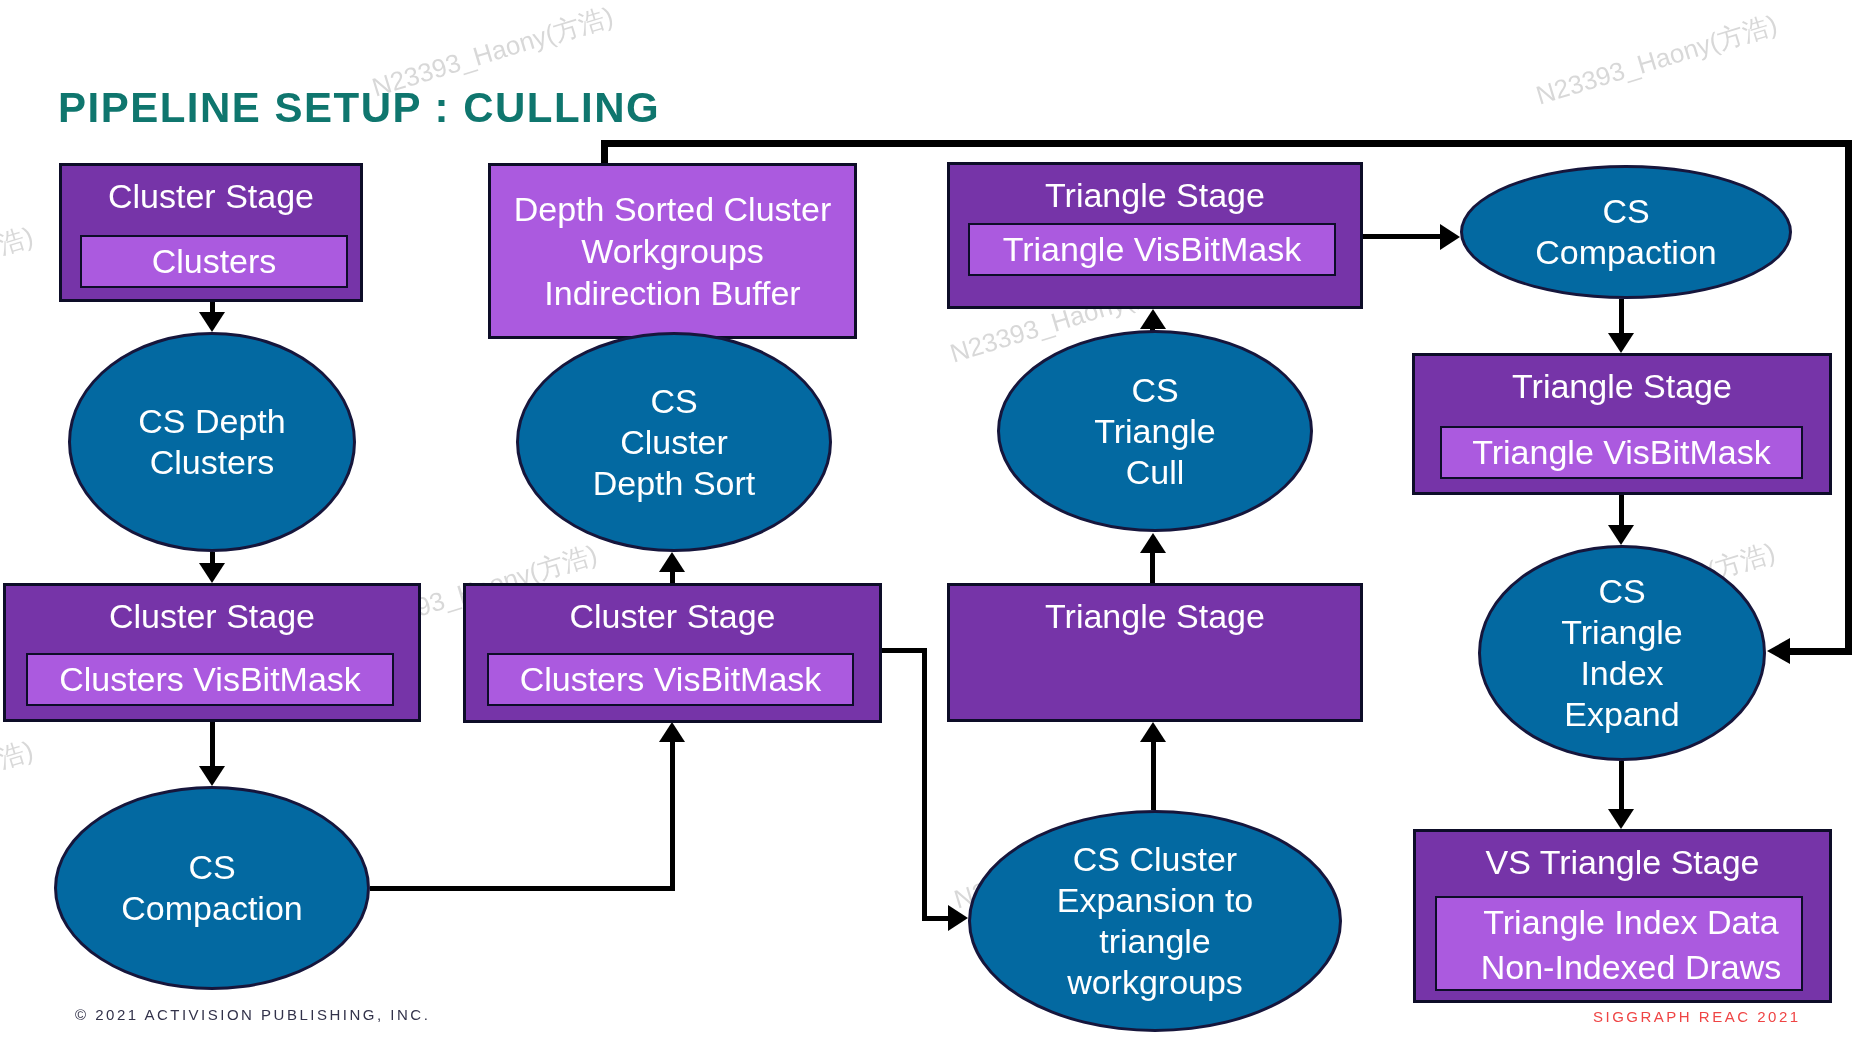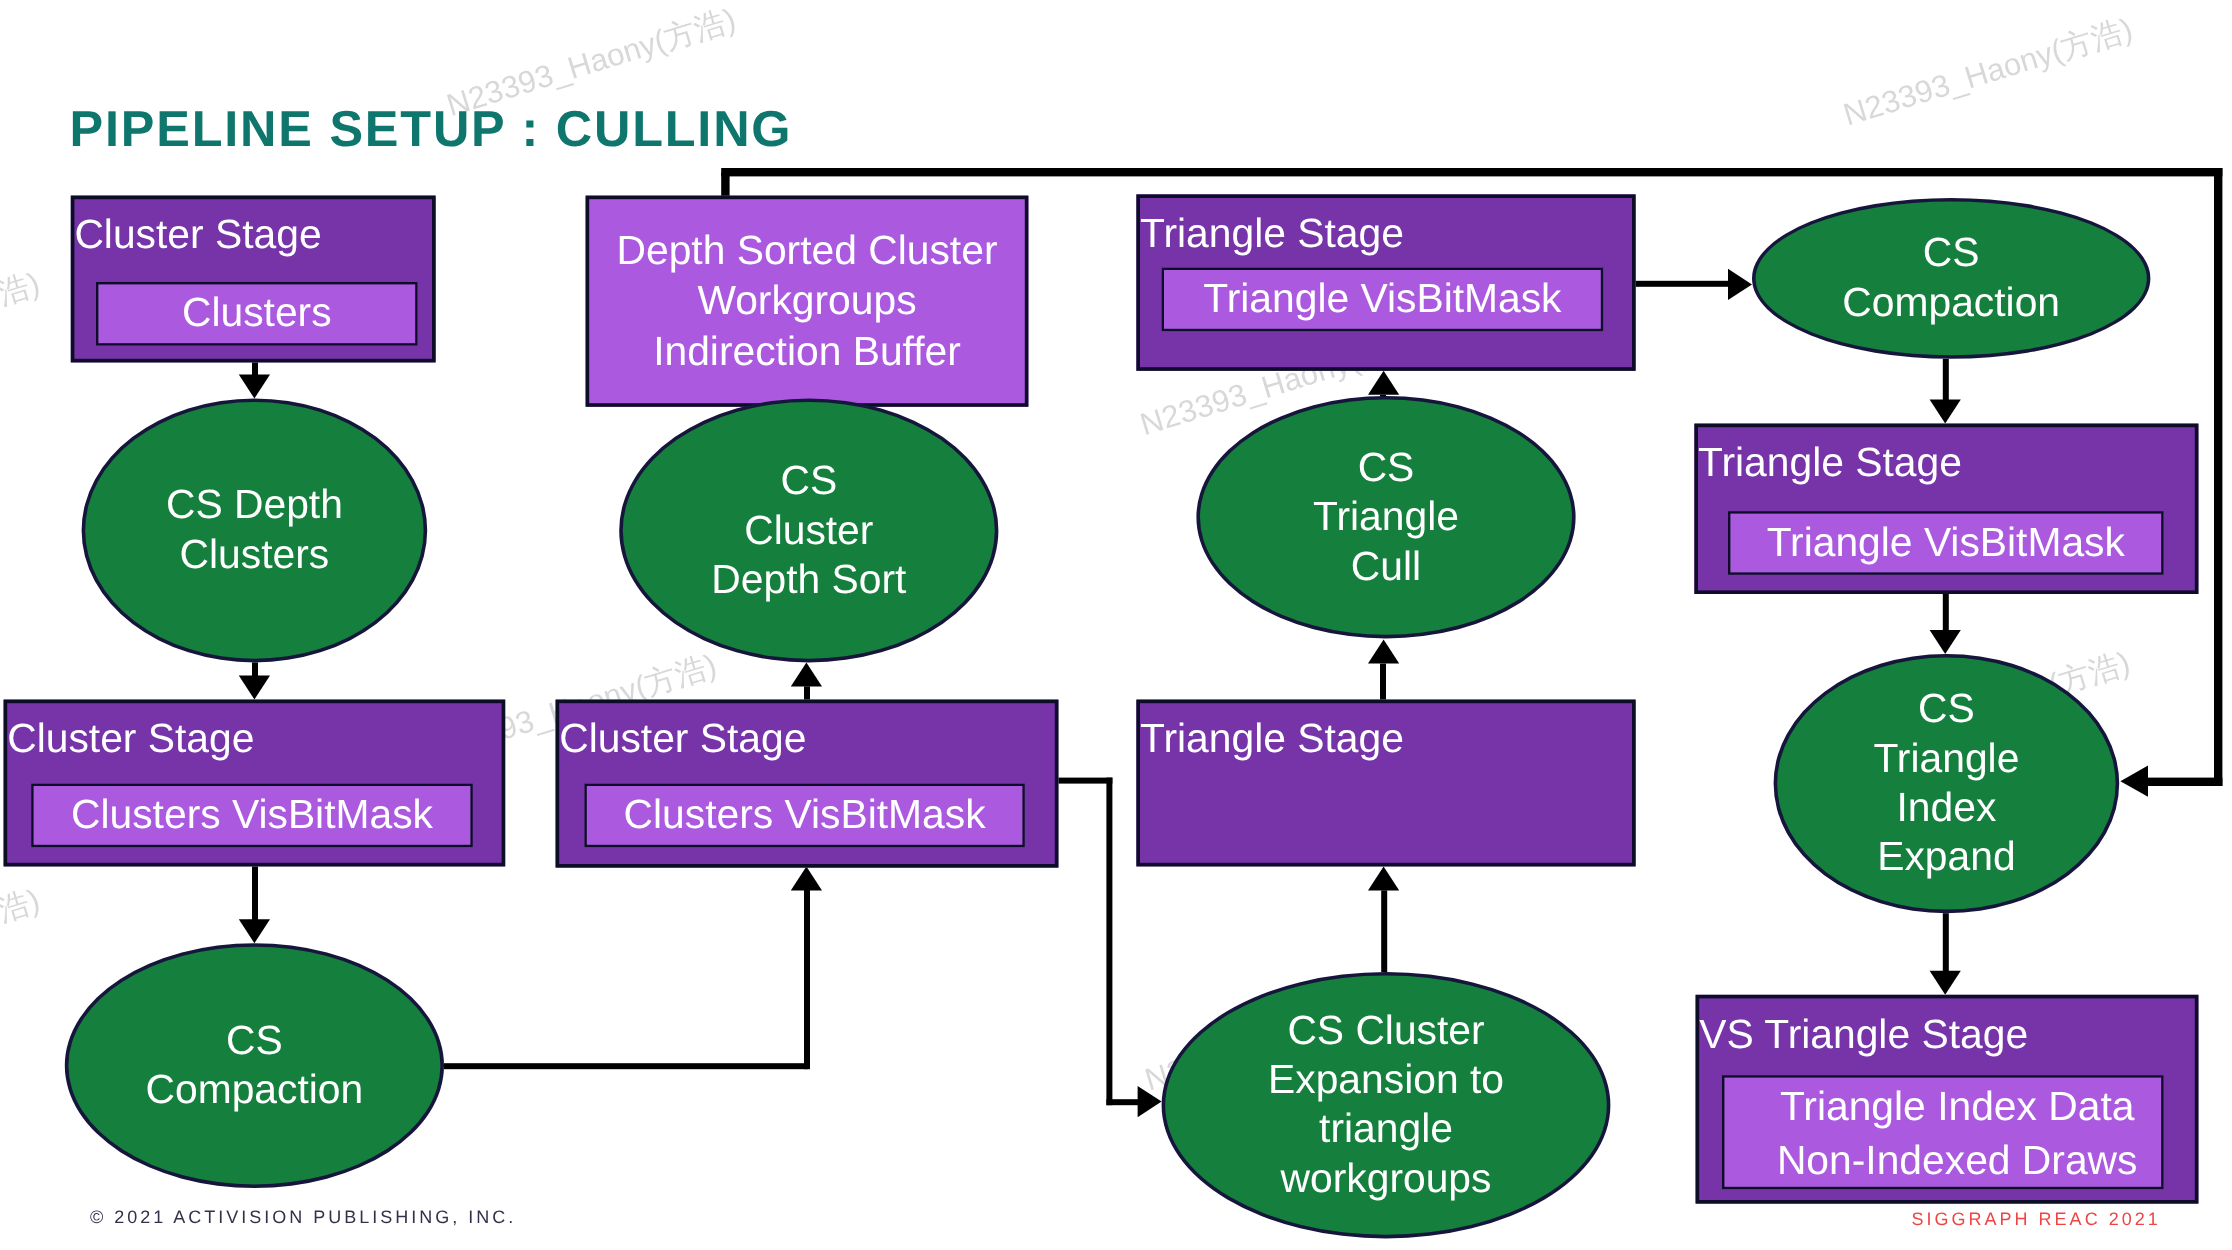--- a/index.html
+++ b/index.html
@@ -15,37 +15,37 @@
     font-size:42px;font-weight:700;letter-spacing:1.5px;
     color:#0f766e;white-space:nowrap;text-align:center;
   }
 
   
   .pbox{
     position:absolute;background:#7634a8;border:3px solid #0d0d28;
     box-sizing:border-box;color:#ffffff;
   }
   .pbox .ptitle{
-    position:absolute;left:0;right:0;top:9px;text-align:left;
+    position:absolute;left:0;right:0;top:9px;text-align:center;
     font-size:34px;line-height:42px;white-space:pre-line;
   }
   .chip{
     position:absolute;background:#ab5adf;border:2px solid #0d0d28;
     box-sizing:border-box;text-align:center;font-size:34px;color:#fff;
     white-space:pre-line;
   }
   
   .lbox{
     position:absolute;background:#ab5adf;border:3px solid #0d0d28;
     box-sizing:border-box;color:#fff;display:flex;align-items:center;justify-content:center;
     text-align:center;font-size:34px;line-height:42px;white-space:pre-line;
   }
   
   .ell{
-    position:absolute;background:#15803d;border:3px solid #16163c;border-radius:50%;
+    position:absolute;background:#0369a1;border:3px solid #16163c;border-radius:50%;
     box-sizing:border-box;color:#fff;display:flex;align-items:center;justify-content:center;
     text-align:center;font-size:34px;line-height:41px;white-space:pre-line;
   }
 
   .ln{position:absolute;background:#000;}
   .ah{position:absolute;width:0;height:0;}
   .ah.up{border-left:13px solid transparent;border-right:13px solid transparent;border-bottom:20px solid #000;}
   .ah.down{border-left:13px solid transparent;border-right:13px solid transparent;border-top:20px solid #000;}
   .ah.right{border-top:13px solid transparent;border-bottom:13px solid transparent;border-left:20px solid #000;}
   .ah.left{border-top:13px solid transparent;border-bottom:13px solid transparent;border-right:23px solid #000;}

